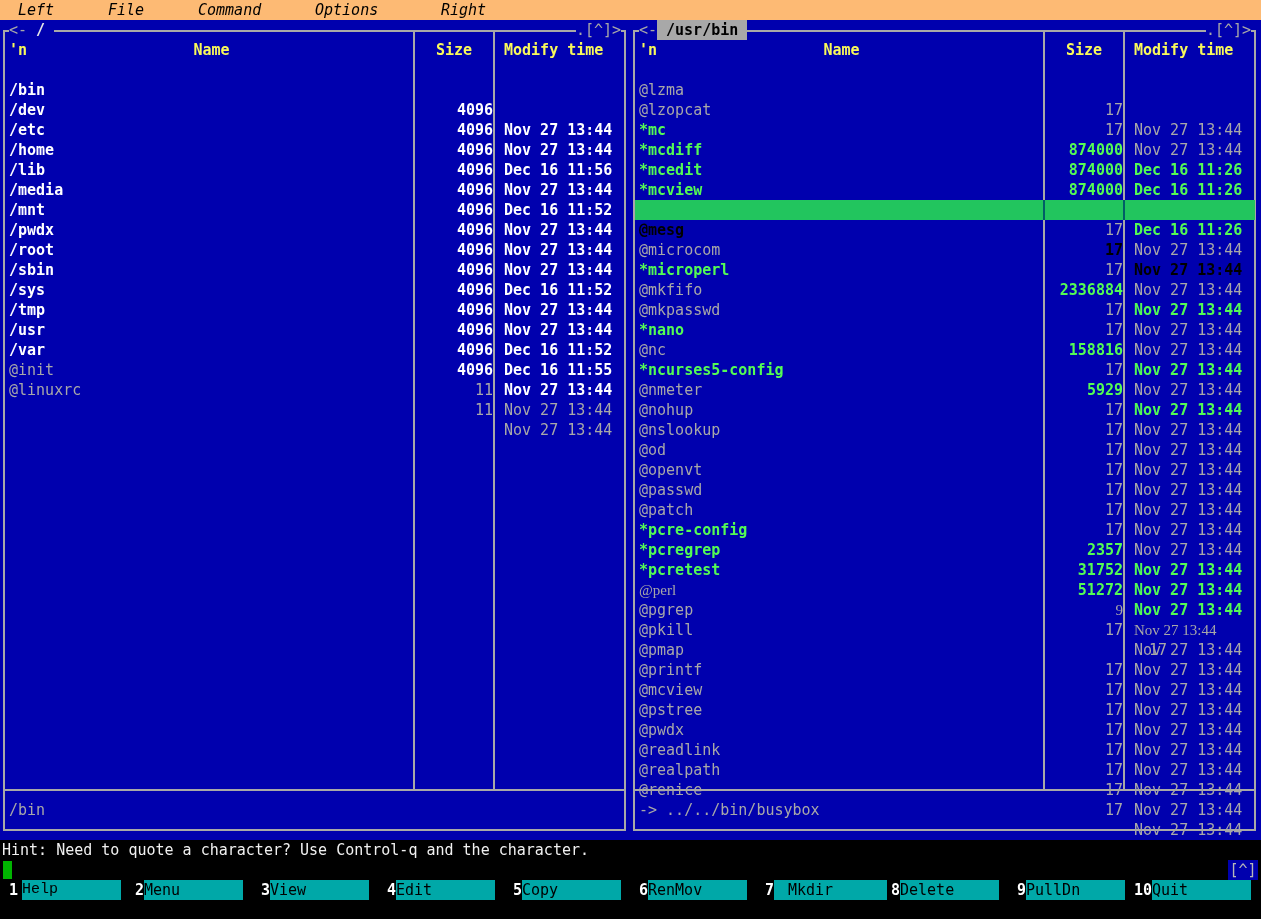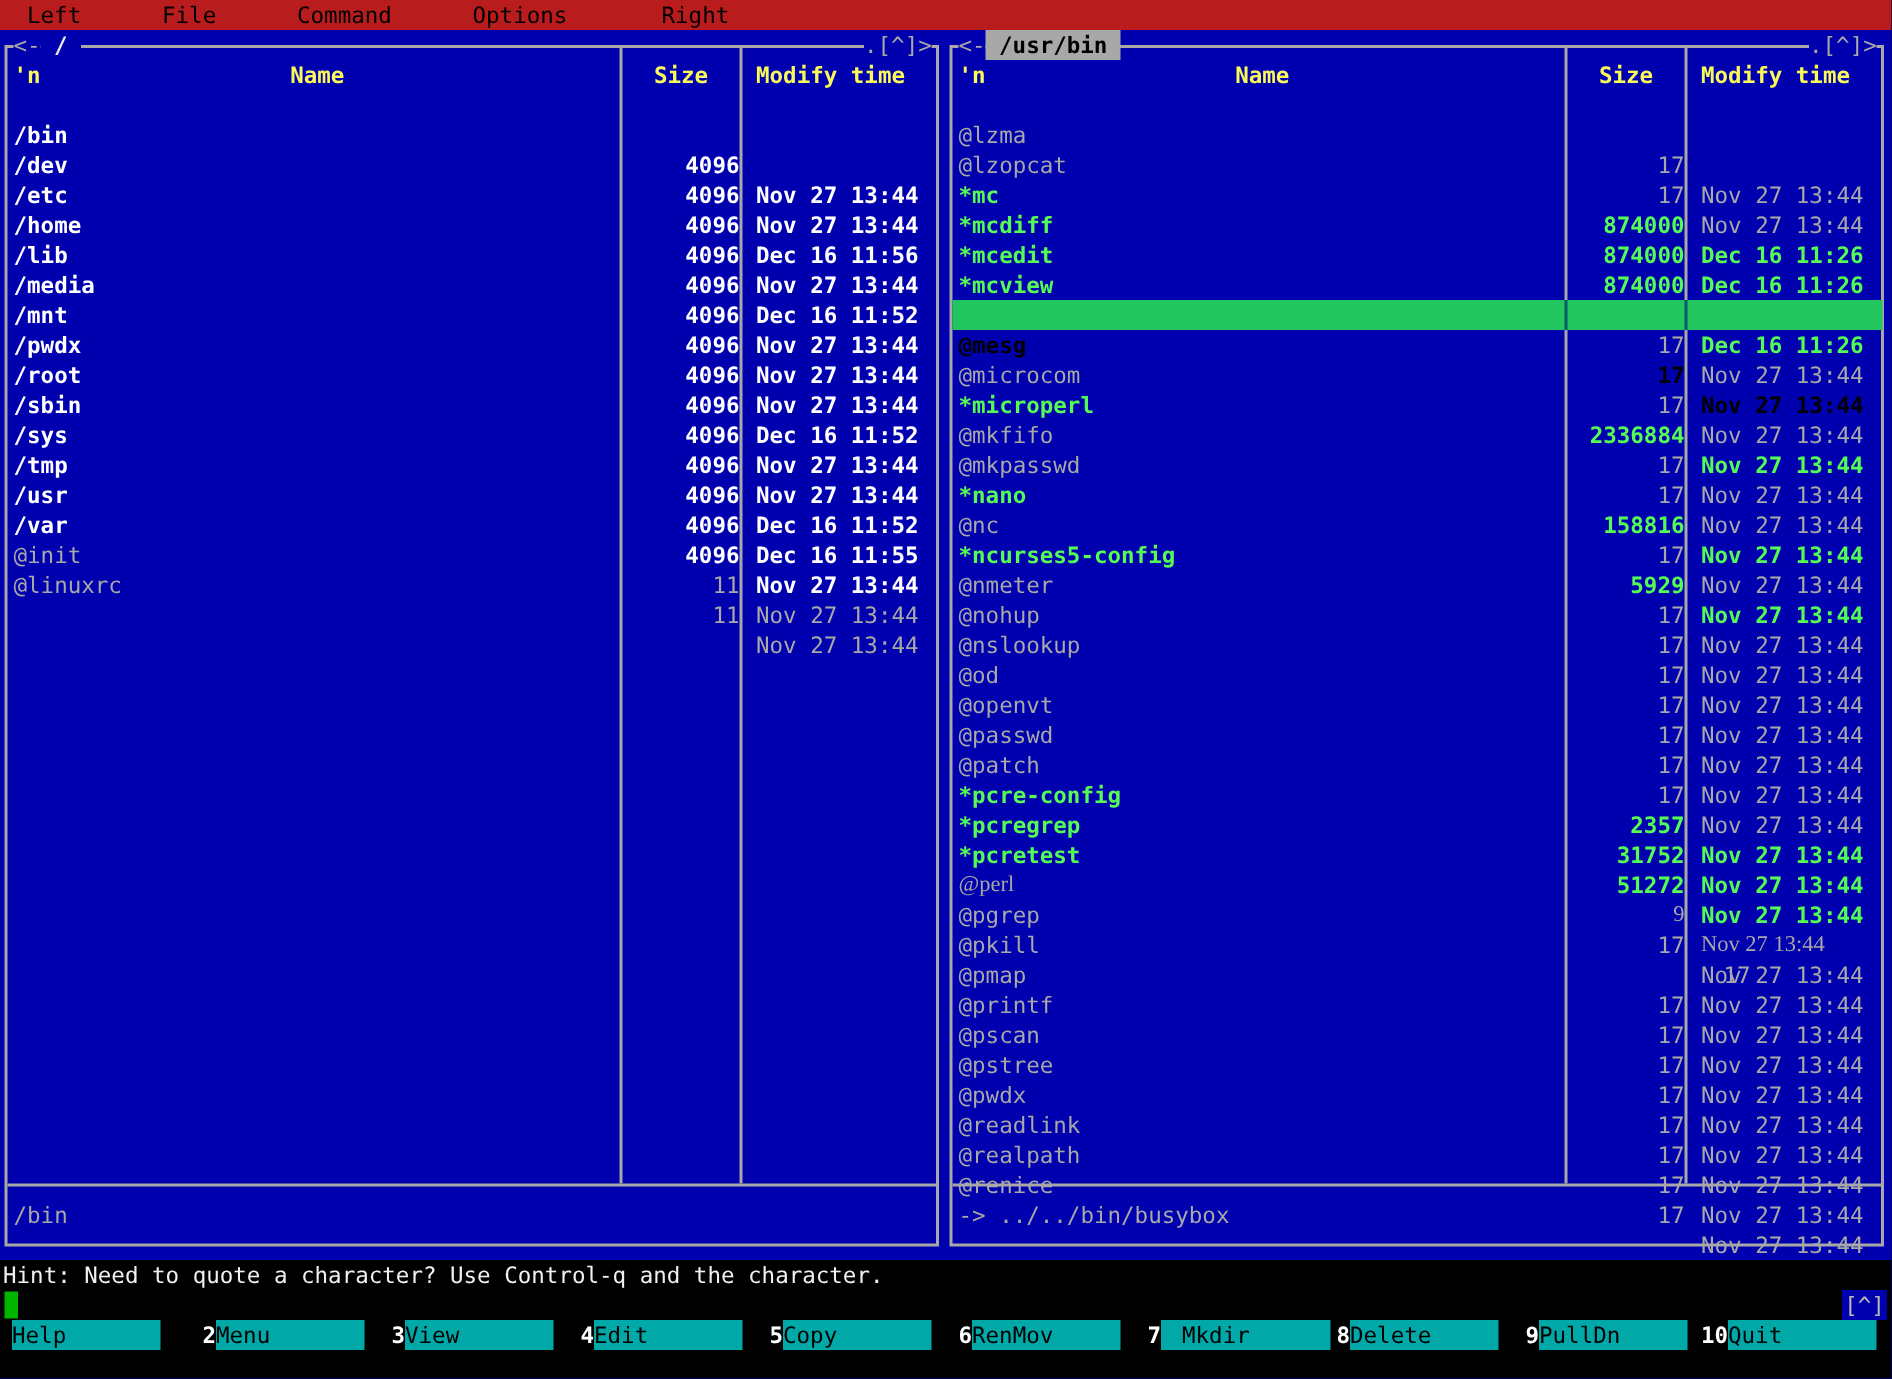--- a/index.html
+++ b/index.html
@@ -3,21 +3,21 @@
 <meta charset="utf-8">
 <style>
   html,body{margin:0;padding:0;}
   body{
     width:1261px;height:919px;background:#000;overflow:hidden;position:relative;
     font-family:"DejaVu Sans Mono","Liberation Mono",monospace;
     font-size:15px;line-height:20px;
   }
   .abs{position:absolute;}
   
-  #menubar{left:0;top:0;width:1261px;height:20px;background:#b91c1c;color:#000;}
+  #menubar{left:0;top:0;width:1261px;height:20px;background:#fdba74;color:#000;font-style:italic;}
   .menu-item{position:absolute;top:0;height:20px;white-space:pre;}
   
   #panel-bg{left:0;top:20px;width:1261px;height:820px;background:#0000ae;}
   .frame{position:absolute;border:2px solid #a8a8a8;box-sizing:border-box;background:transparent;}
   #frame-left{left:3px;top:30px;width:623px;height:801px;}
   #frame-right{left:633px;top:30px;width:623px;height:801px;}
   .vsep{position:absolute;width:2px;background:#a8a8a8;top:32px;height:757px;}
   .minisep{position:absolute;height:2px;background:#a8a8a8;top:789px;width:619px;}
   
   .panel-title{position:absolute;top:20px;width:620px;height:20px;}
@@ -334,21 +334,21 @@
     <span class="fname">@pmap</span>
     <span class="fsize">17</span>
     <span class="fdate">Nov 27 13:44</span>
   </div>
     <div class="row type-link" style="top: 580px;">
     <span class="fname">@printf</span>
     <span class="fsize">17</span>
     <span class="fdate">Nov 27 13:44</span>
   </div>
     <div class="row type-link" style="top: 600px;">
-    <span class="fname">@pscan</span>
+    <span class="fname">@mcview</span>
     <span class="fsize">17</span>
     <span class="fdate">Nov 27 13:44</span>
   </div>
     <div class="row type-link" style="top: 620px;">
     <span class="fname">@pstree</span>
     <span class="fsize">17</span>
     <span class="fdate">Nov 27 13:44</span>
   </div>
     <div class="row type-link" style="top: 640px;">
     <span class="fname">@pwdx</span>
@@ -372,21 +372,21 @@
   </div>
   </div>
 <div class="panel-status" style="left:639px">-&gt; ../../bin/busybox</div>
 
 <div id="hint-line" class="abs">Hint: Need to quote a character? Use Control-q and the character.</div>
 <div id="cmd-line" class="abs"><span id="cursor"></span></div>
 <div id="scroll-widget" class="abs">[^]</div>
 <div id="fkeybar" class="abs">
     <span class="fkey">
     <span class="fkey-num" style="left: 0px;">1</span>
-    <span class="fkey-label" style="left: 8px;">Help</span>
+    <span class="fkey-label" style="left: 22px; font-family: Liberation Mono, monospace;">Help</span>
   </span>
     <span class="fkey">
     <span class="fkey-num" style="left: 126px;">2</span>
     <span class="fkey-label" style="left: 144px;">Menu</span>
   </span>
     <span class="fkey">
     <span class="fkey-num" style="left: 252px;">3</span>
     <span class="fkey-label" style="left: 270px;">View</span>
   </span>
     <span class="fkey">

